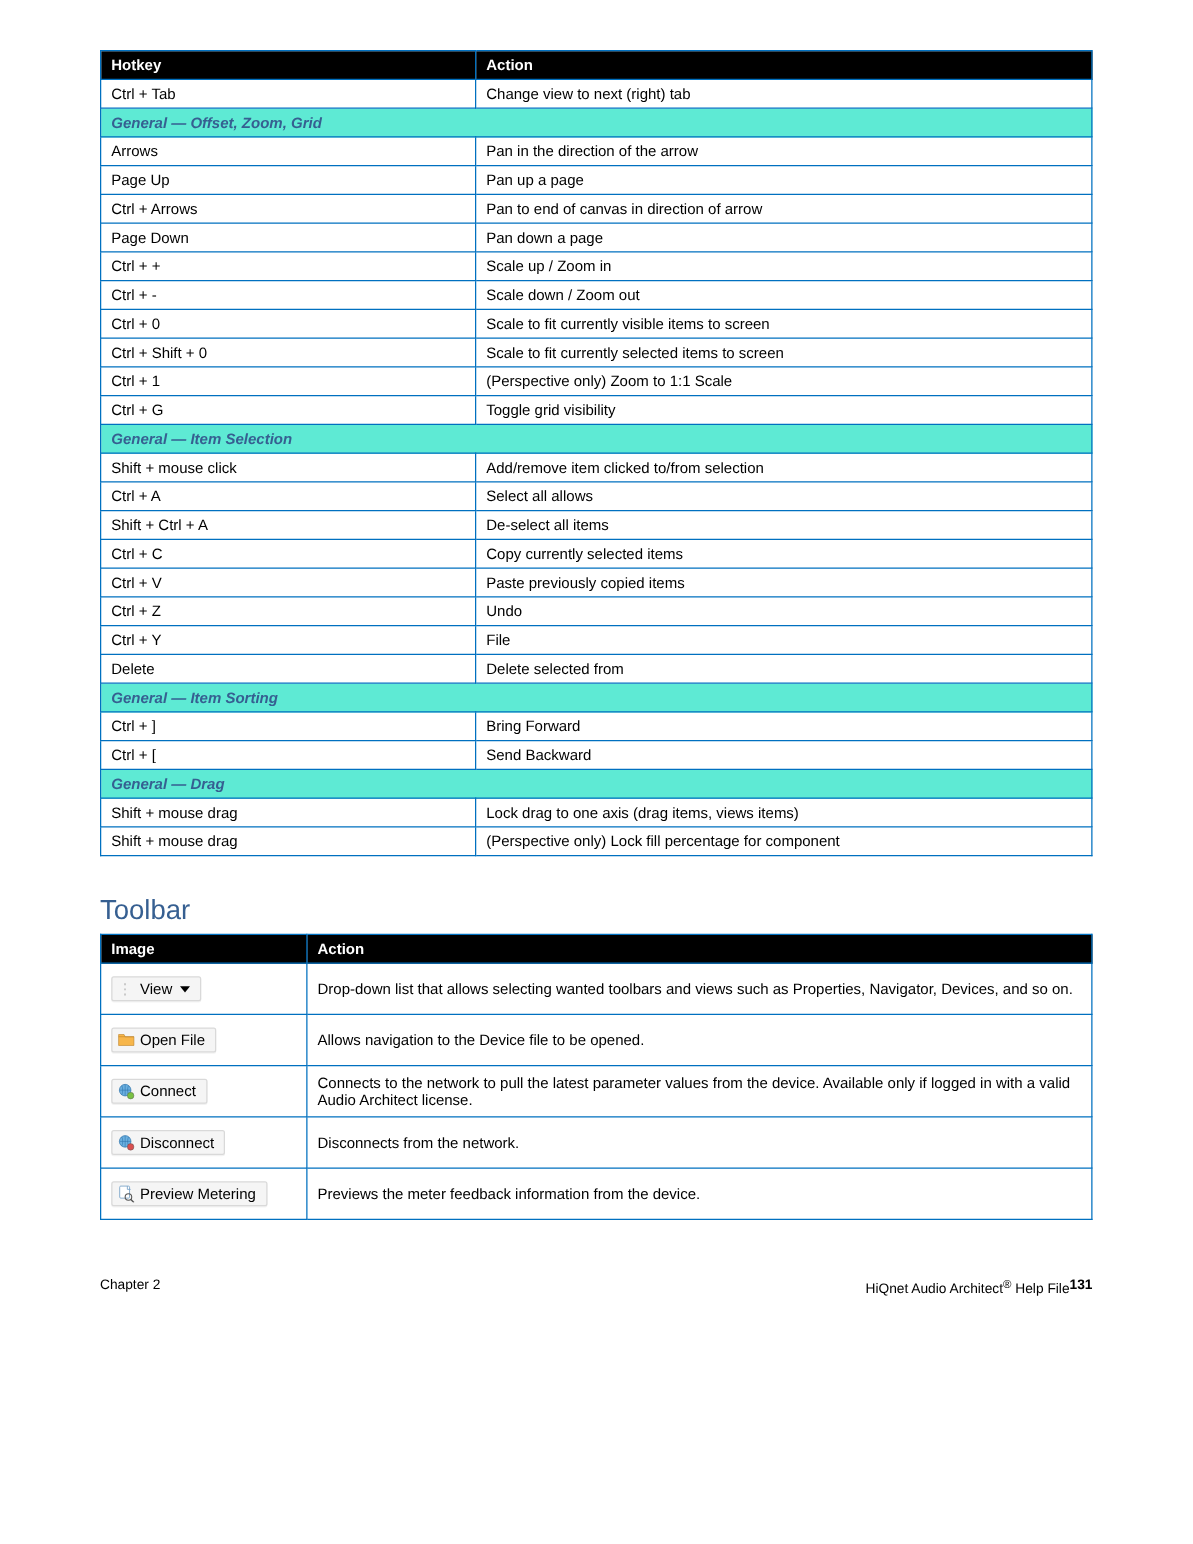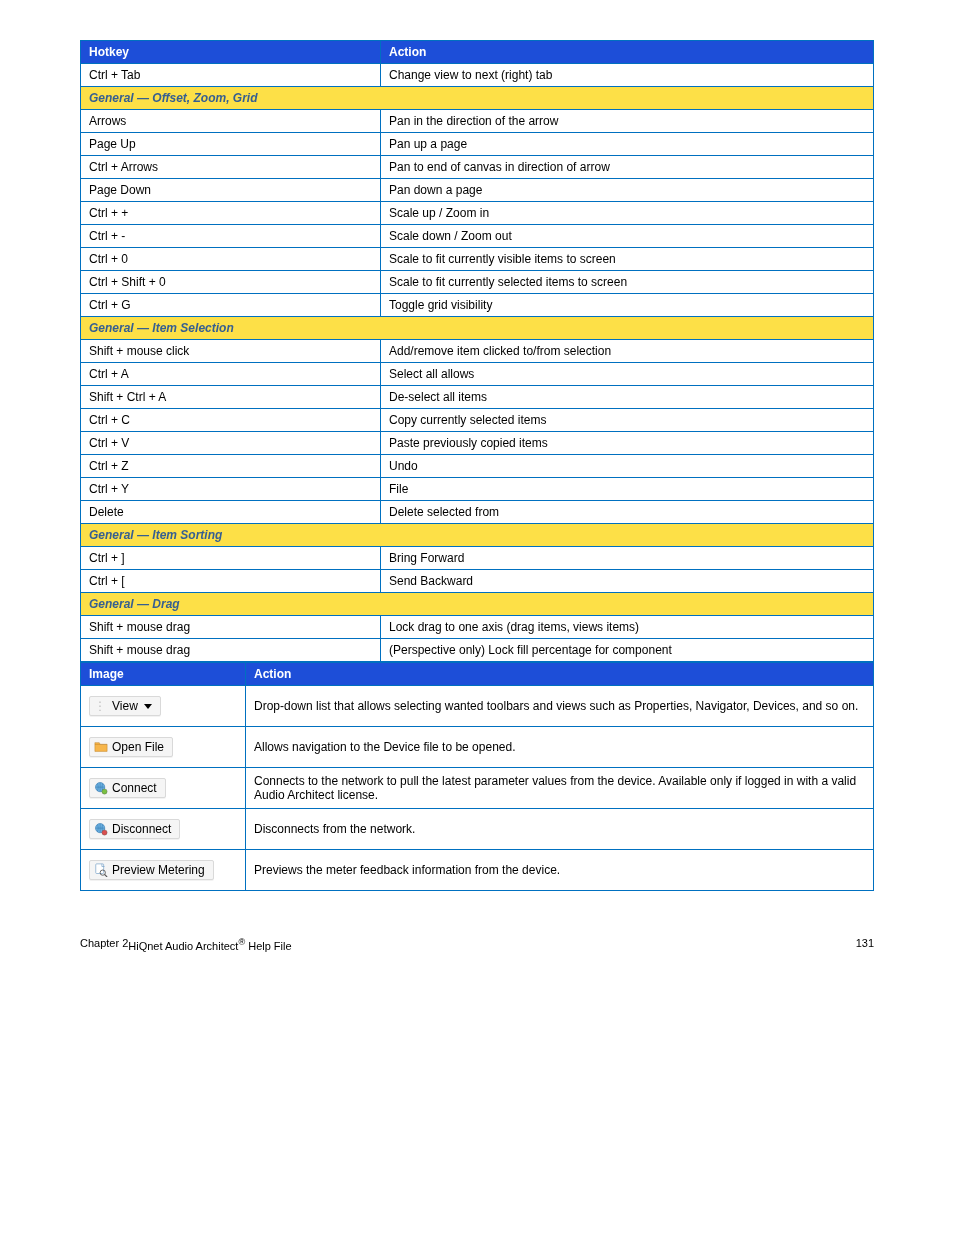--- a/index.html
+++ b/index.html
@@ -20,26 +20,26 @@
     table-layout: fixed;
   }
   th, td {
     border: 1px solid #0070c0;
     padding: 4px 8px;
     text-align: left;
     vertical-align: top;
     font-size: 12px;
   }
   th {
-    background: #1d4ed8;
+    background: #000000;
     color: #fff;
     font-weight: bold;
   }
   .section-row td {
-    background: #fde047;
+    background: #5eead4;
     font-weight: bold;
     color: #365f91;
     font-style: italic;
   }
   col.c1 { width: 300px; }
 
   .big-section-title {
     color: #365f91;
     font-size: 22px;
     margin: 30px 0 6px 0;
@@ -72,22 +72,22 @@
   .toolbar-cell { padding: 10px 8px; vertical-align: middle; }
   td.desc-cell { vertical-align: middle; }
 
   .footer {
     display: flex;
     justify-content: space-between;
     font-size: 11px;
     color: #000;
     padding: 6px 80px 20px 80px;
   }
-  .footer .center { text-align: left; flex: 1; }
-  .footer .right { text-align: right; }
+  .footer .center { text-align: right; flex: 1; }
+  .footer .right { text-align: right; font-weight: bold; }
 
   .icon { width:14px; height:14px; display:inline-block; vertical-align:middle; }
 
   
   .icon-folder svg { display:block; }
   .icon-globe svg { display:block; }
   .icon-preview svg { display:block; }
 </style>
 </head>
 <body>
@@ -139,20 +139,24 @@
         </tr>
         <tr>
           <td>Ctrl + 0</td>
           <td>Scale to fit currently visible items to screen</td>
         </tr>
         <tr>
           <td>Ctrl + Shift + 0</td>
           <td>Scale to fit currently selected items to screen</td>
         </tr>
         <tr>
+          <td>Ctrl + 1</td>
+          <td>(Perspective only) Zoom to 1:1 Scale</td>
+        </tr>
+        <tr>
           <td>Ctrl + G</td>
           <td>Toggle grid visibility</td>
         </tr>
         <tr class="section-row">
           <td colspan="2">General — Item Selection</td>
         </tr>
         <tr>
           <td>Shift + mouse click</td>
           <td>Add/remove item clicked to/from selection</td>
         </tr>
@@ -202,20 +206,21 @@
           <td>Shift + mouse drag</td>
           <td>Lock drag to one axis (drag items, views items)</td>
         </tr>
         <tr>
           <td>Shift + mouse drag</td>
           <td>(Perspective only) Lock fill percentage for component</td>
         </tr>
       </tbody>
   </table>
 
+  <h2 class="big-section-title">Toolbar</h2>
 
   <table class="toolbar-table" id="toolbar-table">
     <colgroup>
         <col class="tc1">
         <col>
       </colgroup>
     <thead>
       <tr>
         <th>Image</th>
         <th>Action</th>

